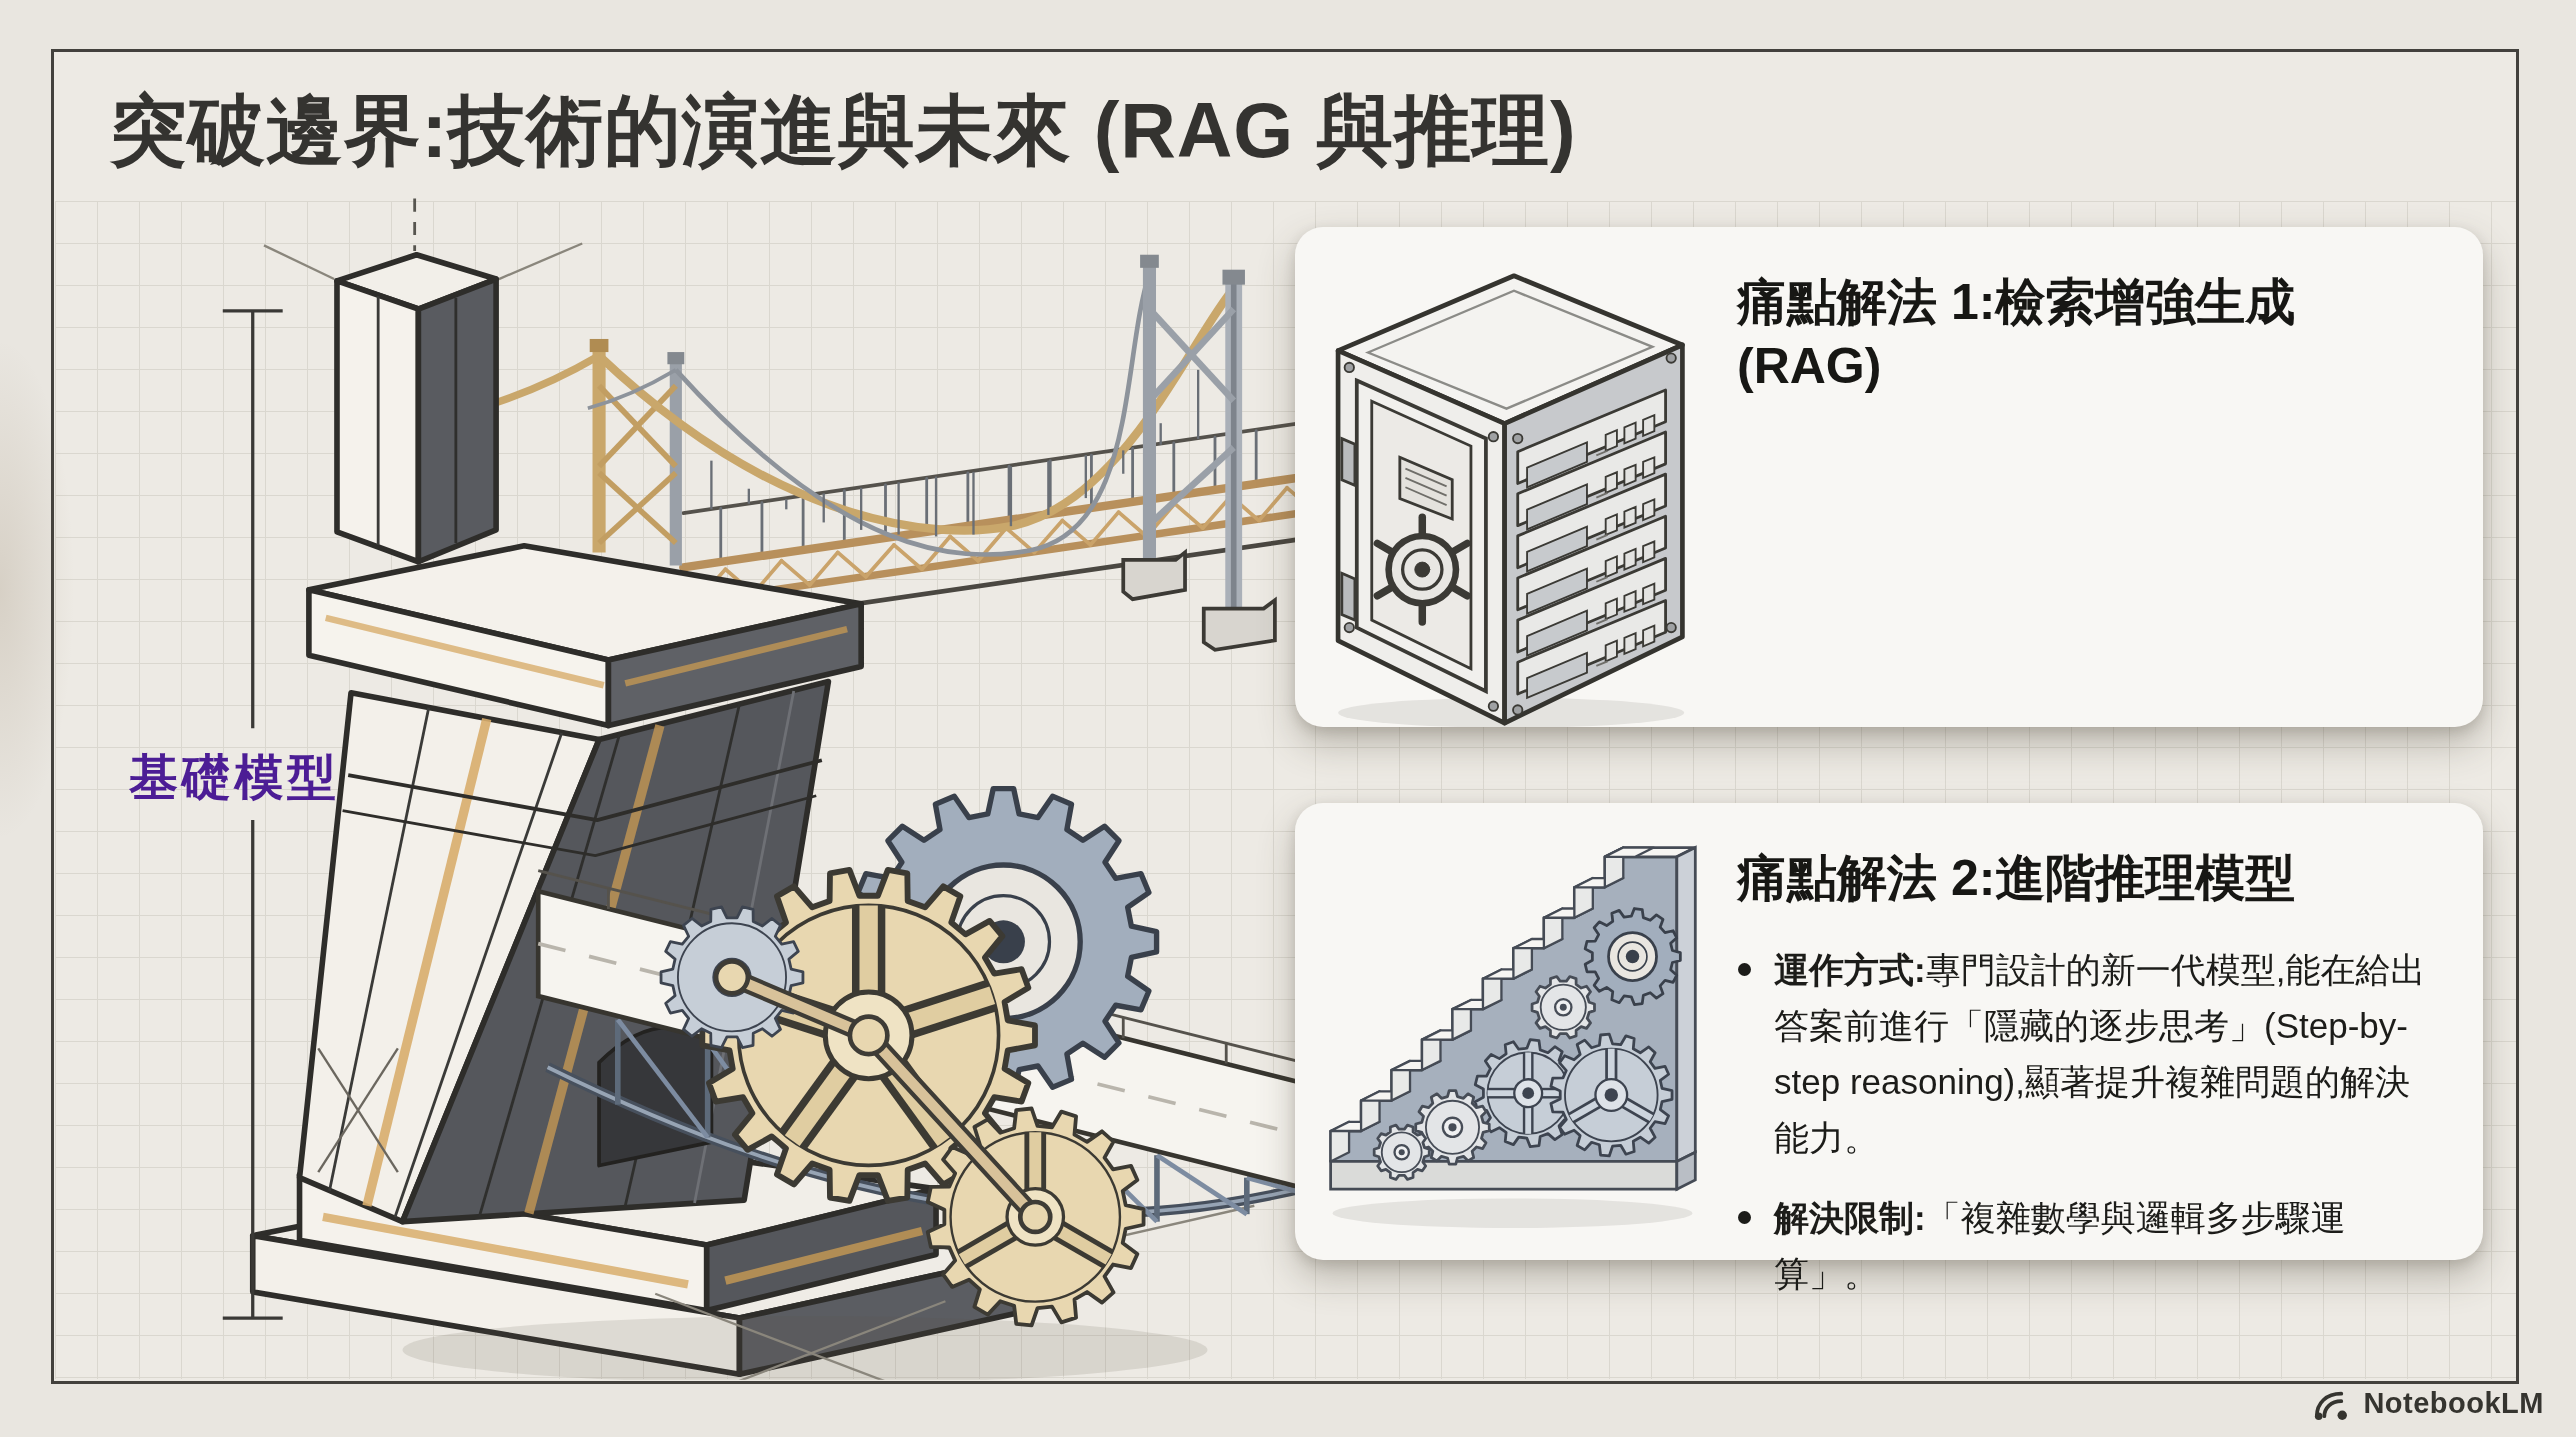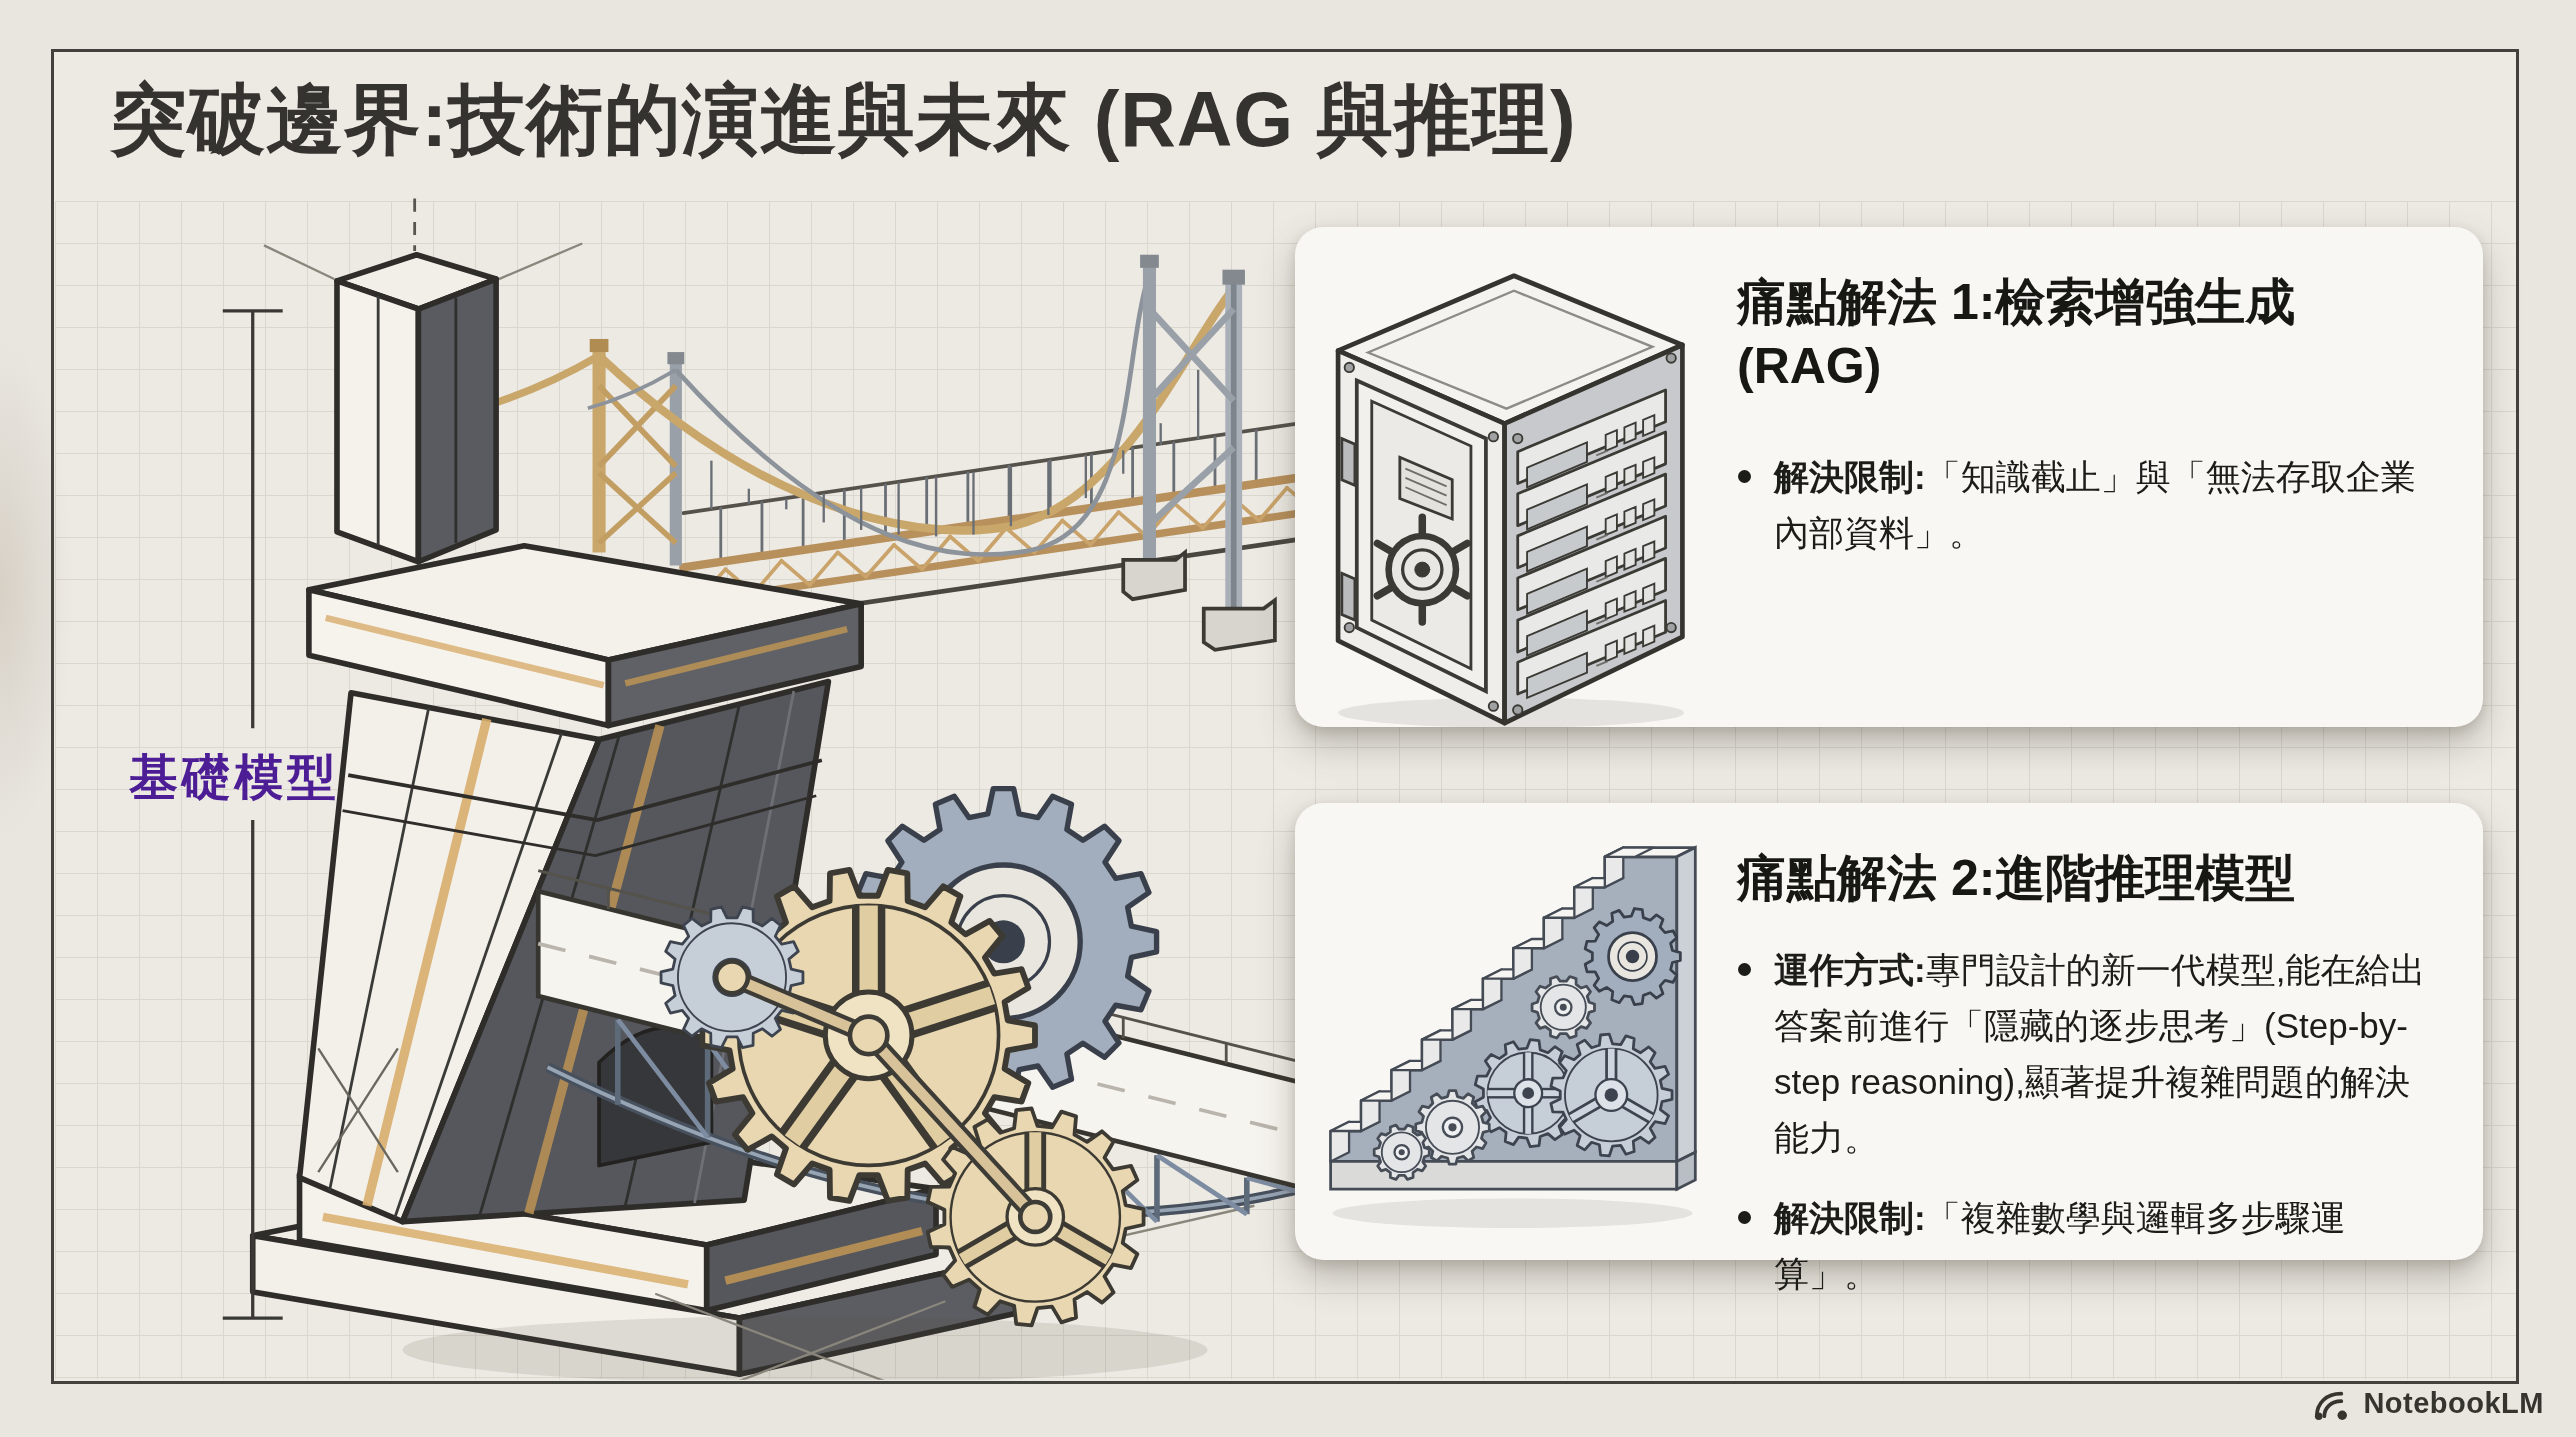--- a/index.html
+++ b/index.html
@@ -9,21 +9,21 @@
          border:3.7px solid #43413d;background:#edeae4;box-sizing:border-box;}
   .grid{position:absolute;left:55px;top:201px;width:2461px;height:1178px;
         background-image:linear-gradient(#d4d1c9 0.9px,transparent 0.9px),
                          linear-gradient(90deg,#d4d1c9 0.9px,transparent 0.9px);
         background-size:42px 42px;opacity:.75;}
   .frame-border{position:absolute;left:51px;top:49px;width:2468px;height:1335px;
         border:3.7px solid #43413d;box-sizing:border-box;pointer-events:none;z-index:6;}
   .edge-smudge{position:absolute;left:0;top:337px;width:75px;height:505px;
         background:radial-gradient(ellipse at left,rgba(120,95,60,.16),transparent 70%);z-index:7;}
   #illo{position:absolute;left:0;top:0;z-index:2;}
-  .page-title{position:absolute;left:110px;top:49px;z-index:5;
+  .page-title{position:absolute;left:110px;top:60px;z-index:5;
         font-size:77px;font-weight:800;letter-spacing:0.9px;color:#343330;white-space:nowrap;margin-top:20px;}
   .pillar-label{position:absolute;left:129px;top:745px;z-index:4;
         font-size:49px;font-weight:800;letter-spacing:3.7px;color:#4c1d95;}
   .card{position:absolute;left:1295px;width:1188px;background:#f8f7f4;border-radius:28px;
         box-shadow:0 17px 37px rgba(70,62,48,.30),0 4.7px 11.2px rgba(70,62,48,.16);z-index:5;}
   #card1{top:227px;height:500px;}
   #card2{top:803px;height:457px;}
   .card-icon{position:absolute;}
   #card1 .card-icon{left:15px;top:13px;}
   #card2 .card-icon{left:19px;top:15px;}
@@ -409,21 +409,20 @@
           <line x1="306" y1="230" x2="318" y2="225" stroke="#6f6e69" stroke-width="2"></line>
         </g>
       </g>
   </svg>
   <div class="card-text">
     <h2 class="card-heading">
       <span>痛點解法 1:檢索增強生成 (RAG)</span>
       
     </h2>
     <ul class="bullets">
-      <li><span class="b-label">解決限制:</span><span>「知識截止」與「無法存取企業內部資料」。</span></li>
     </ul>
   </div>
 </section>
 
 <section class="card" id="card2">
   <svg class="card-icon" width="397" height="434" viewBox="0 0 430 470">
     <ellipse cx="215" cy="428" rx="195" ry="16" fill="rgba(90,85,70,0.12)"></ellipse>
 
     <path d="M18,372 L18,339 L51,339 L51,306 L84,306 L84,273 L117,273 L117,240 L150,240 L150,207
              L183,207 L183,174 L216,174 L216,141 L249,141 L249,108 L282,108 L282,75 L315,75 L315,42

